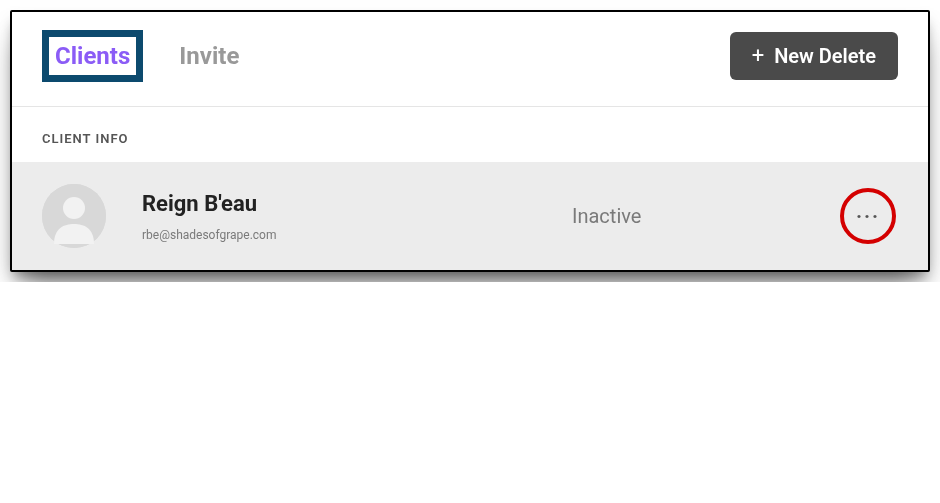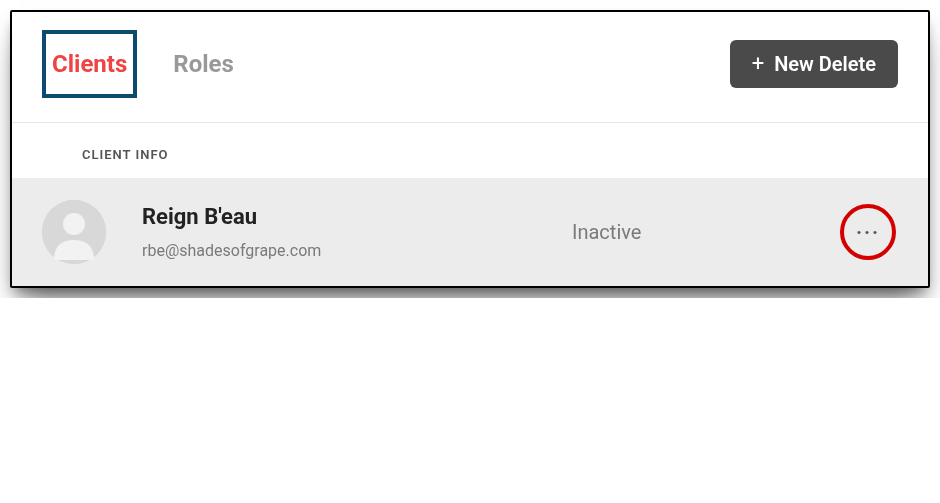--- a/index.html
+++ b/index.html
@@ -13,21 +13,21 @@
       box-shadow: 0 20px 28px -10px rgba(0,0,0,0.55), 0 8px 12px -4px rgba(0,0,0,0.35);
     }
     .header {
       display: flex;
       align-items: center;
       padding: 18px 30px 24px 30px;
       border-bottom: 1px solid #e5e5e5;
     }
     .tabs { display: flex; gap: 36px; align-items: center; flex: 1; }
     .tab { font-size: 24px; font-weight: 700; color: #999; cursor: pointer; }
-    .tab.active { color: #ef4444; border: 4px solid #0c4a6e; padding: 16px 6px; }
+    .tab.active { color: #8b5cf6; border: 7px solid #0c4a6e; padding: 5px 6px; }
     .new-client-btn {
       background: #4a4a4a;
       color: #fff;
       font-size: 20px;
       font-weight: 600;
       border: none;
       border-radius: 6px;
       padding: 12px 22px;
       display: flex;
       align-items: center;
@@ -35,40 +35,39 @@
       cursor: pointer;
     }
     .new-client-btn .plus { font-size: 22px; font-weight: 400; line-height: 1; }
     .cols {
       display: flex;
       padding: 24px 30px 16px 30px;
       font-size: 13px;
       letter-spacing: 1px;
       font-weight: 600;
       color: #555;
-      margin-left: 40px;
     }
     .col-info { flex: 0 0 530px; }
     .col-status { flex: 1; }
     .row {
       display: flex;
       align-items: center;
       background: #ececec;
       padding: 22px 30px;
     }
     .avatar {
       width: 64px; height: 64px; border-radius: 50%;
       background: #d8d8d8;
       position: relative;
       flex-shrink: 0;
     }
     .avatar svg { width: 100%; height: 100%; }
     .client-text { margin-left: 36px; flex: 0 0 430px; }
     .client-name { font-size: 22px; font-weight: 700; color: #222; margin-bottom: 12px; }
-    .client-email { font-size: 16px; color: #7a7a7a; }
+    .client-email { font-size: 12px; color: #7a7a7a; }
     .status-text { font-size: 20px; color: #7a7a7a; flex: 1; }
     .actions-cell { width: 60px; display: flex; justify-content: center; align-items: center; position: relative; }
     .dots-btn {
       width: 40px; height: 40px; background: transparent; border: none; cursor: pointer;
       display: flex; justify-content: center; align-items: center;
     }
     .dots { font-size: 20px; letter-spacing: 2px; color: #555; font-weight: 700; }
     .red-circle {
       position: absolute;
       top: 50%; left: 50%; transform: translate(-50%, -50%);
@@ -94,21 +93,21 @@
     .dropdown .invite-wrap { margin-bottom: 10px; }
     .dropdown .delete { color: #e45858; }
   </style>
 </head>
 <body>
 
 <div class="panel">
   <div class="header">
     <div class="tabs">
       <div class="tab active">Clients</div>
-      <div class="tab">Roles</div>
+      <div class="tab">Invite</div>
     </div>
     <button class="new-client-btn">
       <span class="plus">+</span>
       <span>New Delete</span>
     </button>
   </div>
 
   <div class="cols">
     <div class="col-info">CLIENT INFO</div>
   </div>

